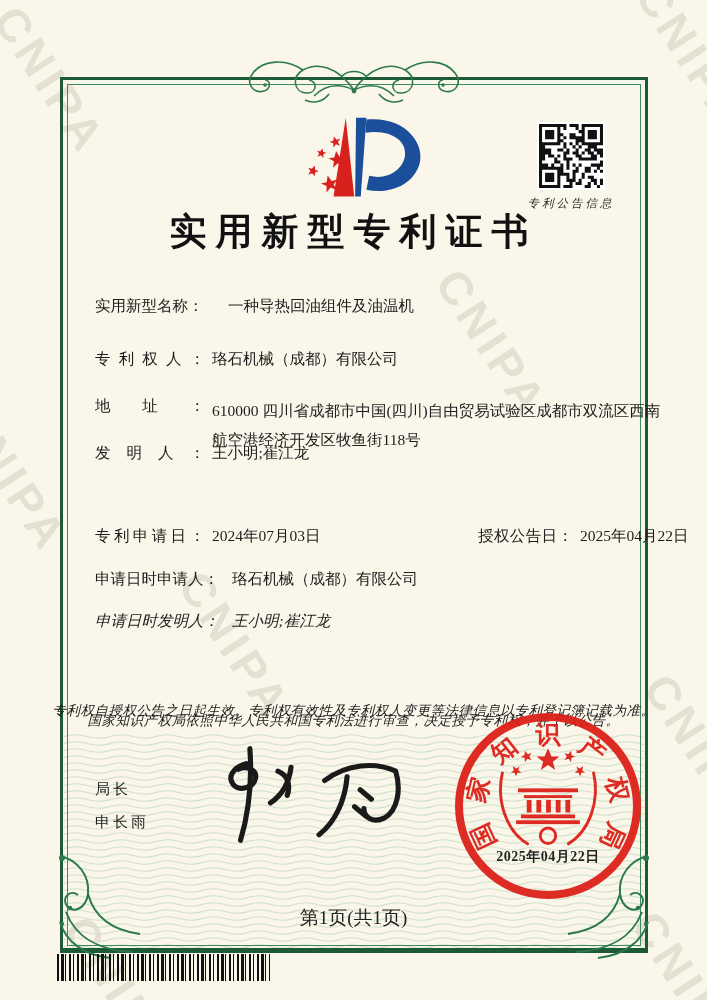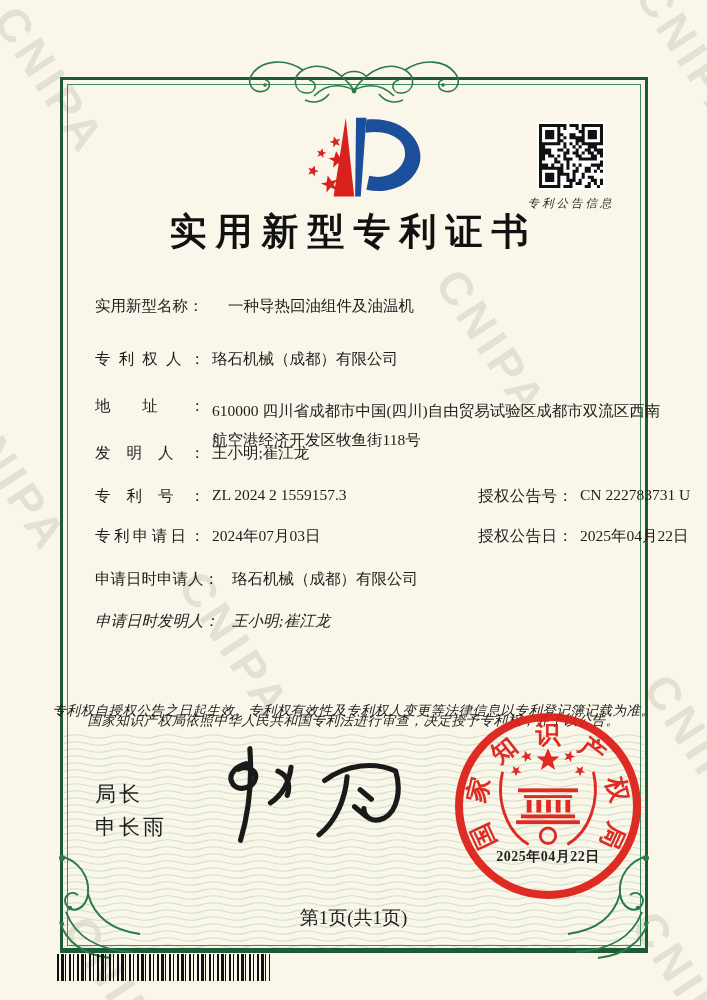--- a/index.html
+++ b/index.html
@@ -41,21 +41,21 @@
   .fvalue.wrap { width:455px; line-height:29px; }
   .fcol2 { position:absolute; left:383px; top:0; white-space:nowrap; }
   .flabel.r { width:95px; }
 
   
   .decl { position:absolute; left:0; width:707px; text-align:center; font-size:13.5px;
           letter-spacing:0.5px; color:#1a1a1a; font-style:italic; white-space:nowrap; }
 
   
   .signer { position:absolute; left:95px; font-family:"Liberation Sans","DejaVu Sans",sans-serif;
-            font-size:21px; letter-spacing:3px; color:#1e1e1e;text-align:right; }
+            font-size:15px; letter-spacing:3px; color:#1e1e1e;text-align:right; }
   .autograph { position:absolute; left:205px; top:742px; width:215px; height:105px; }
 
   
   .seal { position:absolute; left:455px; top:713px; width:186px; height:186px; opacity:.94; }
   .seal-ring { position:absolute; left:0; top:0; width:186px; height:186px;
                border:8px solid #dd2018; border-radius:50%; }
   .seal-chars { position:absolute; left:93px; top:93px; width:0; height:0; }
   .seal-chars span { position:absolute; left:-13px; top:-13px; width:26px; height:26px;
                font-size:25px; font-weight:700; color:#dd2018; text-align:center; line-height:26px; }
   .seal-emblem { position:absolute; left:35px; top:28px; width:116px; height:116px; }
@@ -183,26 +183,20 @@
   </div>
 
   <div class="frow" style="top:396px;">
     <span class="flabel">地址：</span><span class="fvalue wrap">610000 四川省成都市中国(四川)自由贸易试验区成都市双流区西南航空港经济开发区牧鱼街118号</span>
   </div>
 
   <div class="frow" style="top:443px;">
     <span class="flabel">发明人：</span><span class="fvalue">王小明;崔江龙</span>
   </div>
 
-  <div class="frow" style="top:486px; width:560px;">
-    <span class="flabel">专利号：</span><span class="fvalue">ZL 2024 2 1559157.3</span>
-    <span class="fcol2">
-      <span class="flabel r">授权公告号：</span><span class="fvalue">CN 222783731 U</span>
-    </span>
-  </div>
 
   <div class="frow" style="top:526px; width:560px;">
     <span class="flabel">专利申请日：</span><span class="fvalue">2024年07月03日</span>
     <span class="fcol2">
       <span class="flabel r">授权公告日：</span><span class="fvalue">2025年04月22日</span>
     </span>
   </div>
 
   <div class="frow" style="top:569px;">
     <span class="flabel wide" style="width:130px;">申请日时申请人：</span><span class="fvalue">珞石机械（成都）有限公司</span>

